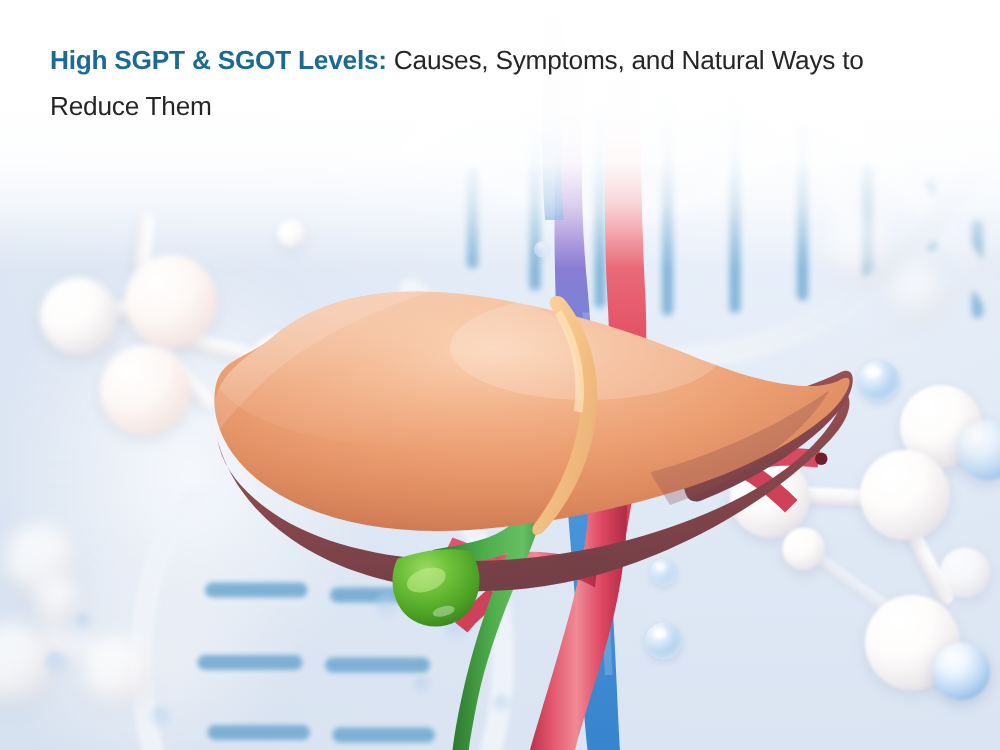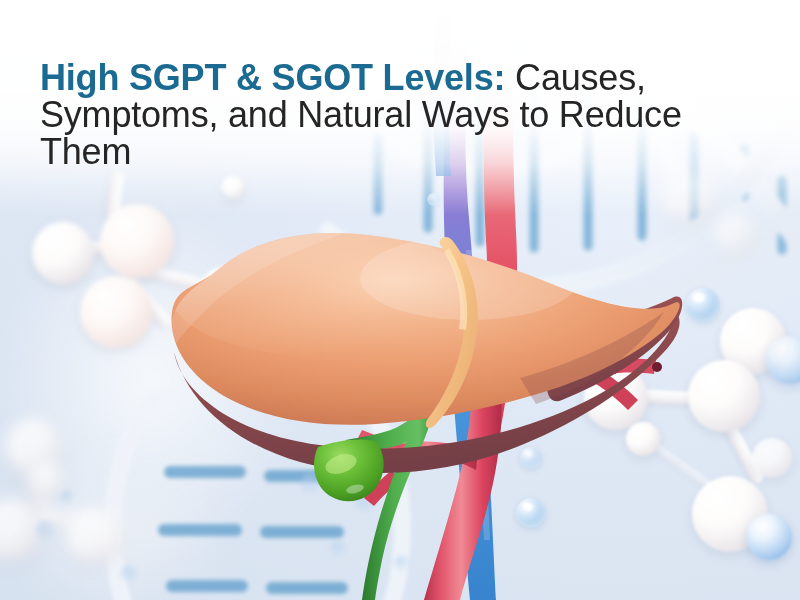--- a/index.html
+++ b/index.html
@@ -119,23 +119,23 @@
       rgba(255,255,255,.66) 76%,
       rgba(255,255,255,.26) 90%,
       rgba(255,255,255,0) 100%);
     pointer-events: none;
   }
 
   
   .title {
     position: absolute;
     left: 40px;
-    top: 35px;
+    top: 16px;
     width: 700px;
-    font-size: 36px;
+    font-size: 21px;
     line-height: 37px;
     letter-spacing: -0.2px;
     color: #252525;
     font-weight: 400;
   }
   .title .accent {
     color: #1a6a92;
     font-weight: 700;
   }
 </style>

